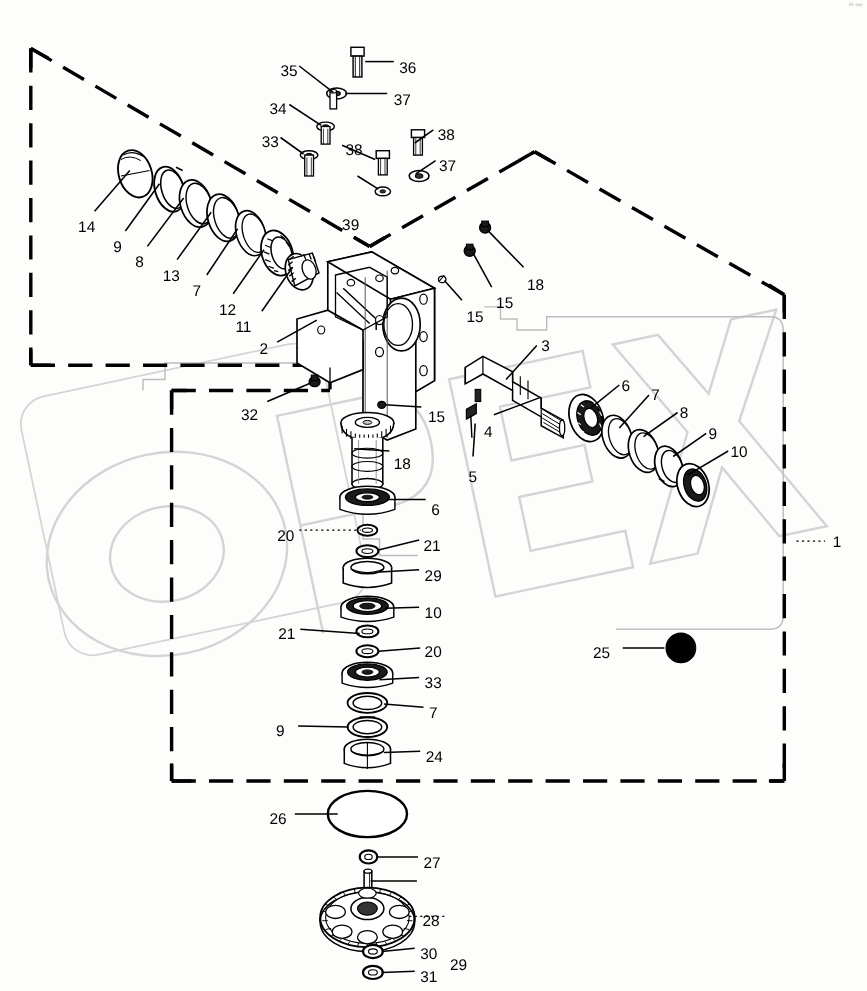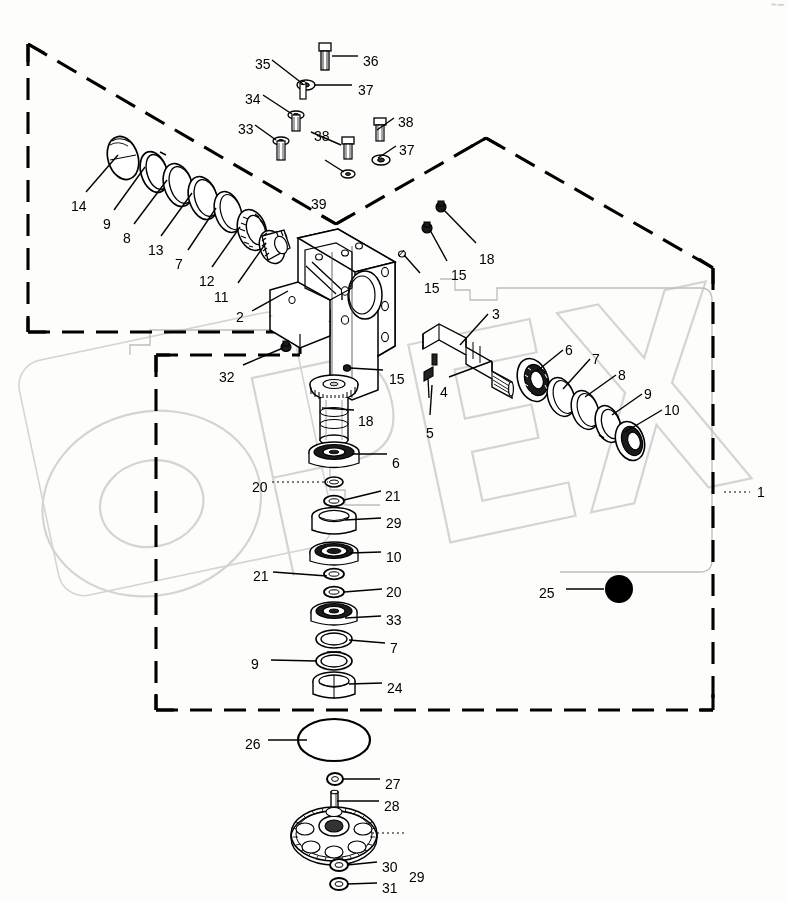--- a/index.html
+++ b/index.html
@@ -640,21 +640,21 @@
       <div class="callout" style="left: 386px; top: 548px;">10</div>
       <div class="callout" style="left: 253px; top: 567px;">21</div>
       <div class="callout" style="left: 386px; top: 583px;">20</div>
       <div class="callout" style="left: 386px; top: 611px;">33</div>
       <div class="callout" style="left: 390px; top: 639px;">7</div>
       <div class="callout" style="left: 251px; top: 655px;">9</div>
       <div class="callout" style="left: 387px; top: 679px;">24</div>
       <div class="callout" style="left: 539px; top: 584px;">25</div>
       <div class="callout" style="left: 245px; top: 735px;">26</div>
       <div class="callout" style="left: 385px; top: 775px;">27</div>
-      <div class="callout" style="left: 384px; top: 797px;">28</div>
+      <div class="callout" style="left: 384px; top: 828px;">28</div>
       <div class="callout" style="left: 409px; top: 828px; margin-top: 40px;">29</div>
       <div class="callout" style="left: 382px; top: 858px;">30</div>
       <div class="callout" style="left: 382px; top: 879px;">31</div>
       <div class="callout" style="left: 219px; top: 368px;">32</div>
       <div class="callout" style="left: 238px; top: 120px;">33</div>
       <div class="callout" style="left: 245px; top: 90px;">34</div>
       <div class="callout" style="left: 255px; top: 55px;">35</div>
       <div class="callout" style="left: 363px; top: 52px;">36</div>
       <div class="callout" style="left: 358px; top: 81px;">37</div>
       <div class="callout" style="left: 314px; top: 127px;">38</div>

